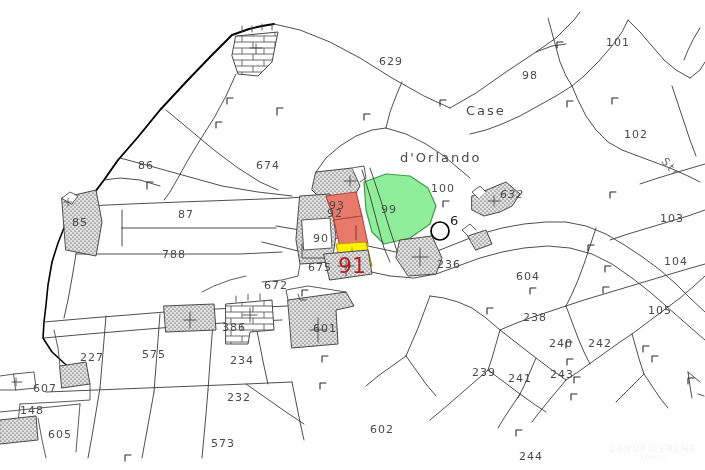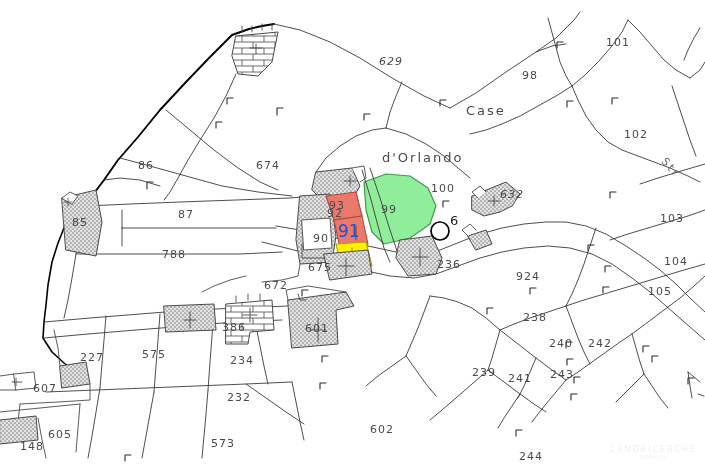--- a/index.html
+++ b/index.html
@@ -15,24 +15,25 @@
   .lbl{
     position:absolute;
     font-family:"DejaVu Sans", sans-serif;
     font-size:11px;
     color:#4a4a4a;
     letter-spacing:1px;
     white-space:nowrap;
     user-select:none;
   }
   .lbl-big{
-    font-size:17px;
-    color:#1d4ed8;
+    font-size:22px;
+    color:#b91c1c;
     letter-spacing:0px;
     font-weight:400;
+    margin-top:32px;
   }
   .lbl-mid{
     font-size:13px;
     color:#222222;
   }
   .lbl-name{
     font-size:13px;
     color:#4a4a4a;
     letter-spacing:2px;
   }
@@ -255,62 +256,62 @@
         <path d="M320 389 L320 383 M320 383 L326 383"></path>
         <path d="M688 384 L688 378 M688 378 L694 378"></path>
         <path d="M443 207 L443 201 M443 201 L449 201"></path>
       </g>
     </g>
 
     <circle cx="440" cy="231" r="9" fill="none" stroke="#000000" stroke-width="1.7"></circle>
   </svg>
 
   <div id="labels">
-      <div class="lbl" style="left: 379px; top: 55px; font-style: italic;">629</div>
+      <div class="lbl" style="left: 379px; top: 55px;">629</div>
       <div class="lbl" style="left: 586px; top: 36px; margin-left: 20px;">101</div>
       <div class="lbl" style="left: 522px; top: 69px;">98</div>
       <div class="lbl" style="left: 624px; top: 128px;">102</div>
       <div class="lbl" style="left: 138px; top: 159px;">86</div>
       <div class="lbl" style="left: 256px; top: 159px;">674</div>
       <div class="lbl" style="left: 329px; top: 199px;">93</div>
       <div class="lbl" style="left: 431px; top: 182px;">100</div>
       <div class="lbl" style="left: 500px; top: 188px; font-style: italic;">632</div>
       <div class="lbl" style="left: 72px; top: 216px;">85</div>
       <div class="lbl" style="left: 178px; top: 208px;">87</div>
       <div class="lbl" style="left: 327px; top: 207px;">92</div>
       <div class="lbl" style="left: 381px; top: 203px;">99</div>
       <div class="lbl" style="left: 617px; top: 212px; margin-left: 43px;">103</div>
       <div class="lbl" style="left: 313px; top: 232px;">90</div>
       <div class="lbl" style="left: 162px; top: 248px;">788</div>
       <div class="lbl" style="left: 664px; top: 255px;">104</div>
       <div class="lbl" style="left: 437px; top: 258px;">236</div>
-      <div class="lbl" style="left: 516px; top: 270px;">924</div>
+      <div class="lbl" style="left: 516px; top: 270px;">604</div>
       <div class="lbl" style="left: 308px; top: 261px;">675</div>
       <div class="lbl" style="left: 264px; top: 279px;">672</div>
-      <div class="lbl" style="left: 648px; top: 285px;">105</div>
+      <div class="lbl" style="left: 648px; top: 304px;">105</div>
       <div class="lbl" style="left: 523px; top: 311px;">238</div>
       <div class="lbl" style="left: 222px; top: 321px;">386</div>
-      <div class="lbl" style="left: 305px; top: 322px;">601</div>
+      <div class="lbl" style="left: 305px; top: 322px; padding-left: 8px;">601</div>
       <div class="lbl" style="left: 588px; top: 337px;">242</div>
       <div class="lbl" style="left: 549px; top: 337px;">240</div>
       <div class="lbl" style="left: 142px; top: 348px;">575</div>
       <div class="lbl" style="left: 80px; top: 351px;">227</div>
       <div class="lbl" style="left: 230px; top: 354px;">234</div>
       <div class="lbl" style="left: 472px; top: 354px; margin-top: 12px;">239</div>
       <div class="lbl" style="left: 508px; top: 372px;">241</div>
       <div class="lbl" style="left: 550px; top: 368px;">243</div>
       <div class="lbl" style="left: 33px; top: 382px;">607</div>
       <div class="lbl" style="left: 227px; top: 391px;">232</div>
-      <div class="lbl" style="left: 20px; top: 404px; margin-top: 36px;">148</div>
+      <div class="lbl" style="left: 20px; top: 404px;">148</div>
       <div class="lbl" style="left: 370px; top: 423px;">602</div>
       <div class="lbl" style="left: 48px; top: 428px;">605</div>
       <div class="lbl" style="left: 519px; top: 424px; margin-top: 26px;">244</div>
       <div class="lbl" style="left: 211px; top: 437px;">573</div>
       <div class="lbl lbl-name" style="left: 466px; top: 103px;">Case</div>
-      <div class="lbl lbl-name" style="left: 382px; top: 150px;">d'Orlando</div>
+      <div class="lbl lbl-name" style="left: 400px; top: 150px;">d'Orlando</div>
       <div class="lbl lbl-rot" style="left: 668px; top: 155px;">Str</div>
     </div>
 
   <div class="lbl lbl-big" id="highlight-label" style="left: 338px; top: 221px;">91</div>
 
   <div class="lbl lbl-mid" id="marker-label" style="left: 450px; top: 213px;">6</div>
 
   <div id="watermark">
     <span>LANDRICERCHE</span>
     <span class="wm-sub">SERVIZI</span>

